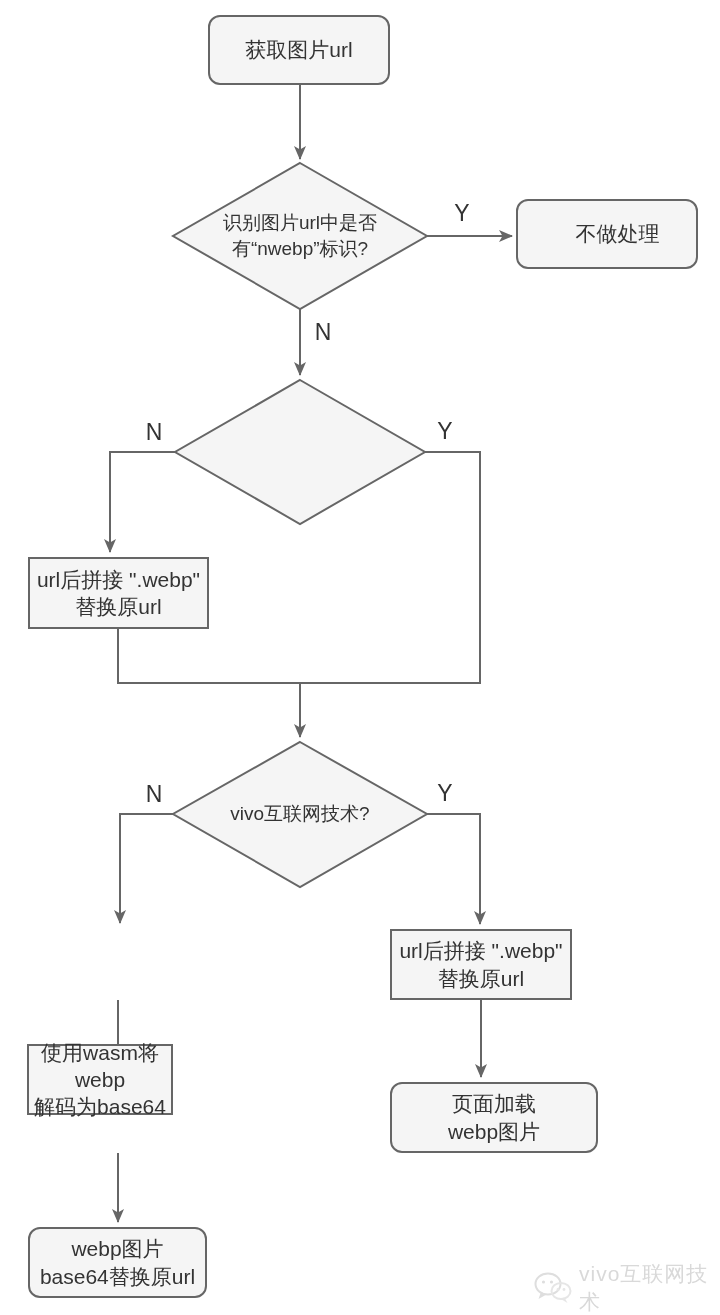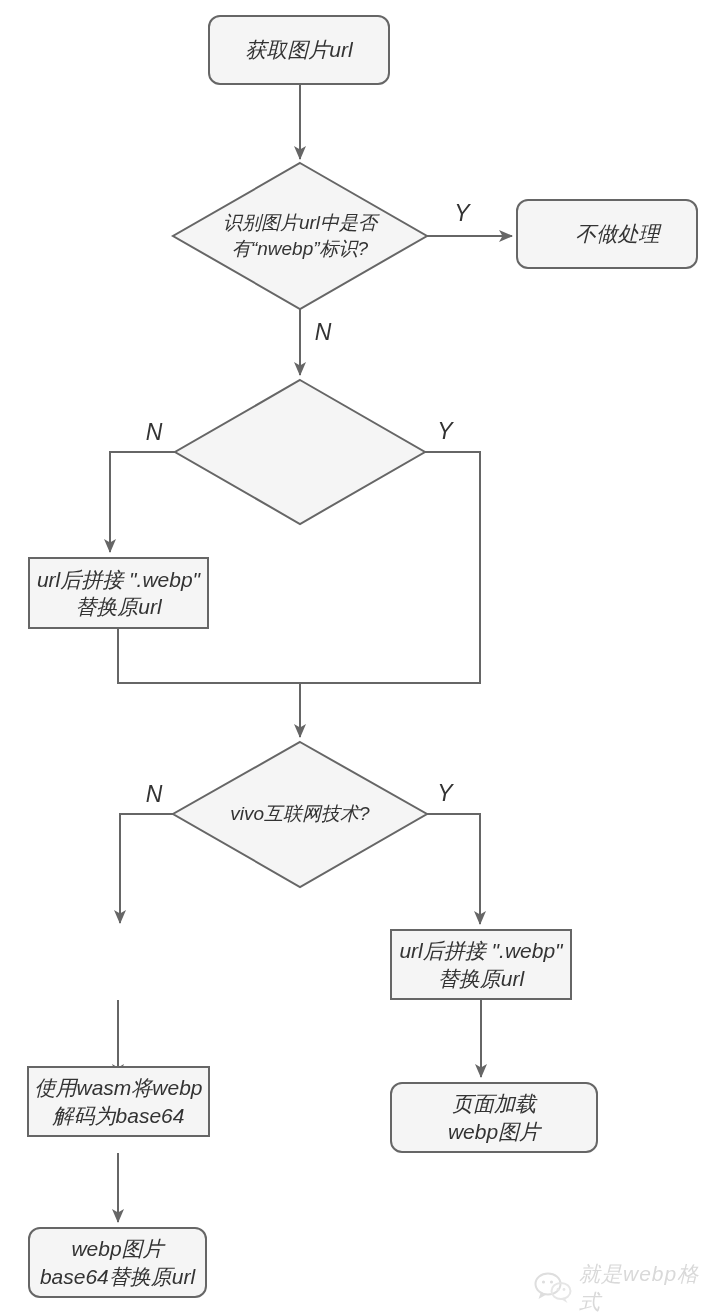--- a/index.html
+++ b/index.html
@@ -10,21 +10,20 @@
     --wm:#d9d9d9;
   }
   html,body{margin:0;padding:0;background:#ffffff;}
   body{font-family:"Liberation Sans", sans-serif;}
   .canvas{
     position:relative;
     width:720px;
     height:1315px;
     background:#ffffff;
     overflow:hidden;
-    font-style:italic;
   }
   .edges{position:absolute;left:0;top:0;}
   .edges polyline{fill:none;stroke:var(--edge);stroke-width:2;}
   .edges polygon.diamond{fill:var(--node-fill);stroke:var(--node-border);stroke-width:2;}
   .arrowhead{fill:var(--edge);}
   .node{
     position:absolute;
     box-sizing:border-box;
     border:2px solid var(--node-border);
     background:var(--node-fill);
@@ -102,21 +101,21 @@
   </svg>
 
   <div class="node rounded" style="left:208px;top:15px;width:182px;height:70px;">获取图片url</div>
 
   <div class="node rounded" style="left:516px;top:199px;width:182px;height:70px;padding-left:21px;">不做处理</div>
 
   <div class="node" style="left:28px;top:557px;width:181px;height:72px;">url后拼接 ".webp"
 替换原url</div>
 
 
-  <div class="node" style="left:27px;top:1066px;width:183px;height:71px;">使用wasm将webp
+  <div class="node" style="left:27px;top:1044px;width:146px;height:71px;">使用wasm将webp
 解码为base64</div>
 
   <div class="node rounded" style="left:28px;top:1227px;width:179px;height:71px;">webp图片
 base64替换原url</div>
 
   <div class="node" style="left:390px;top:929px;width:182px;height:71px;">url后拼接 ".webp"
 替换原url</div>
 
   <div class="node rounded" style="left:390px;top:1082px;width:208px;height:71px;">页面加载
 webp图片</div>
@@ -145,16 +144,16 @@
         <ellipse cx="14" cy="12" rx="12.5" ry="10.5" fill="none" stroke="#dedede" stroke-width="2"></ellipse>
         <path d="M7,20 L4.5,27 L12.5,22.5 Z" fill="#dedede"></path>
         <circle cx="9.5" cy="10" r="1.6" fill="#dedede"></circle>
         <circle cx="17.5" cy="10" r="1.6" fill="#dedede"></circle>
         <ellipse cx="27" cy="19" rx="9.5" ry="8" fill="none" stroke="#e6e6e6" stroke-width="2"></ellipse>
         <path d="M30.5,25.5 L33.5,31 L26,26.5 Z" fill="#e6e6e6"></path>
         <circle cx="24" cy="17.5" r="1.4" fill="#e6e6e6"></circle>
         <circle cx="30" cy="17.5" r="1.4" fill="#e6e6e6"></circle>
       </svg>
     </span>
-    <span>就是webp格式</span>
+    <span>vivo互联网技术</span>
   </div>
 
 </div>
 
 </body></html>

